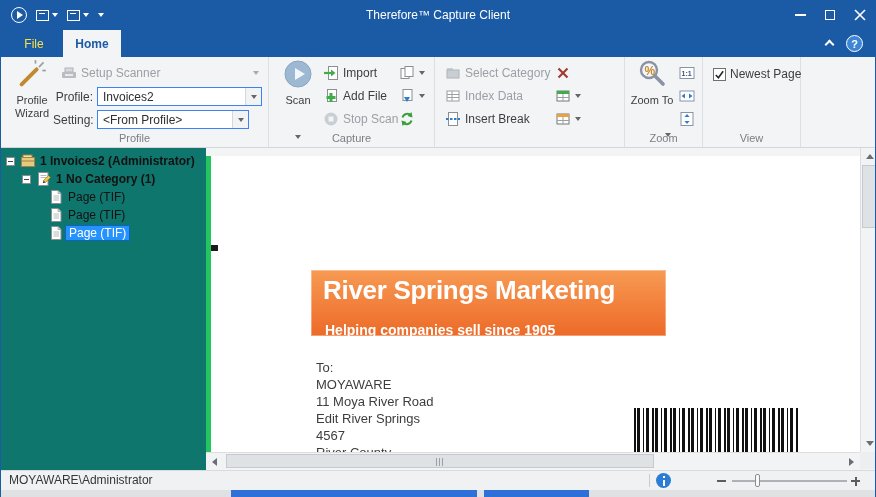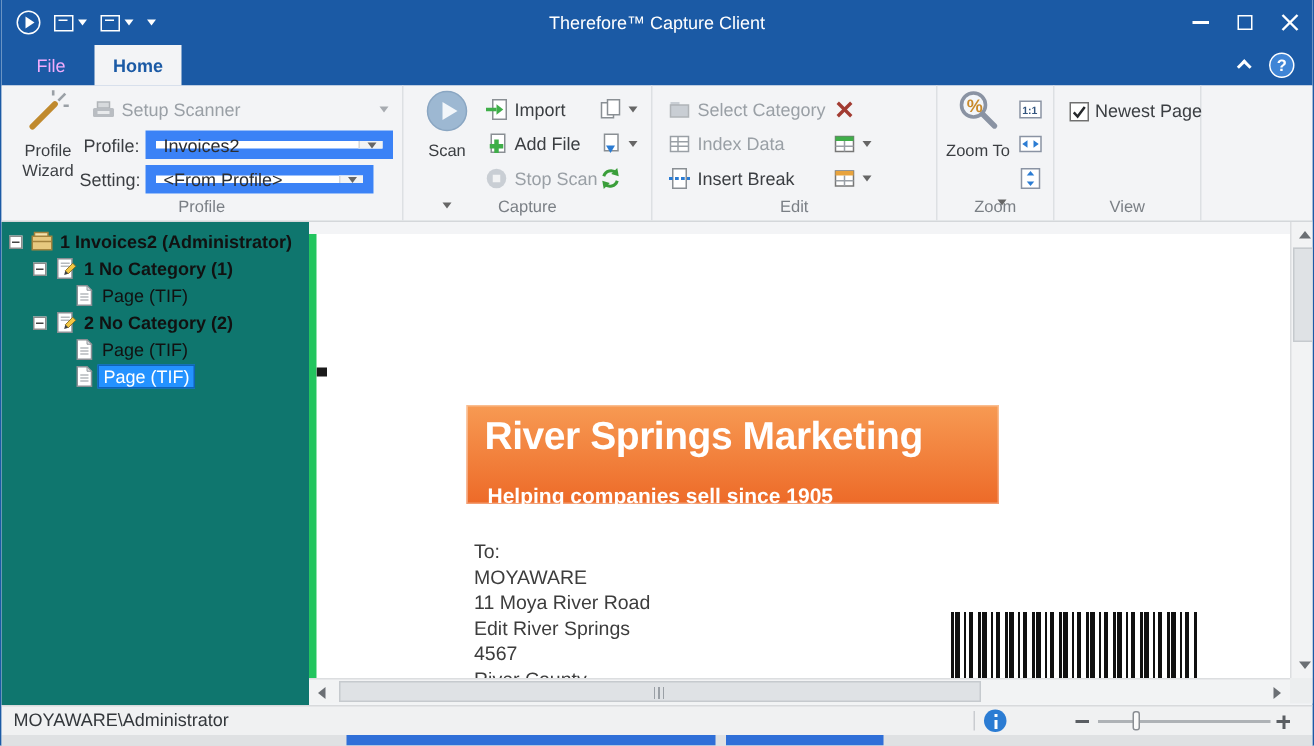--- a/index.html
+++ b/index.html
@@ -21,41 +21,41 @@
   .window-title { position:absolute; left:50%; top:0; transform:translateX(-50%); height:30px; line-height:30px;
                   color:#fff; font-size:12px; white-space:nowrap; }
   .win-controls { position:absolute; right:0; top:0; height:30px; display:flex; }
   .win-btn { width:30px; height:30px; display:flex; align-items:center; justify-content:center; }
   .ic-min { width:11px; height:2px; background:#fff; }
   .ic-max { width:10px; height:10px; border:1.5px solid #fff; }
 
   
   .tabrow { position:absolute; left:0; top:30px; width:100%; height:27px; background:var(--titlebar); }
   .tab { position:absolute; top:0; height:27px; display:flex; align-items:center; justify-content:center; font-size:12px; }
-  .tab-file { left:8px; width:50px; color:#f0abfc; }
+  .tab-file { left:8px; width:50px; color:#fde047; }
   .tab-home { left:62px; width:58px; background:#f3f4f6; color:var(--titlebar); font-weight:bold; }
   .ribbon-collapse { position:absolute; right:40px; top:8px; width:12px; height:12px; }
   .chev-up { width:7px; height:7px; border-left:2px solid #fff; border-top:2px solid #fff; transform:rotate(45deg); margin:3px auto; }
   .help-btn { position:absolute; right:12px; top:5px; width:17px; height:17px; border-radius:50%;
               background:#3f85d6; border:1.5px solid #fff; color:#fff; font-size:11px; font-weight:bold;
               display:flex; align-items:center; justify-content:center; }
 
   
   .ribbon { position:absolute; left:0; top:57px; width:100%; height:91px; background:#f3f4f6; border-bottom:1px solid #d4d7da; }
   .rgroup { position:absolute; top:0; height:90px; border-right:1px solid #dde0e3; }
   .glabel { position:absolute; bottom:3px; left:0; right:0; text-align:center; font-size:11px; color:#7a7f85; }
   .rrow { position:absolute; height:18px; display:flex; align-items:center; gap:4px; font-size:12px; color:#3b3e42; white-space:nowrap; }
   .rrow.disabled { color:#9aa0a6; }
   .icon16 { width:16px; height:16px; flex:none; display:inline-block; }
   .caret { width:0; height:0; border-left:3.5px solid transparent; border-right:3.5px solid transparent; border-top:4px solid #666; display:inline-block; }
   .caret.dis { border-top-color:#a7abb0; }
   .bigbtn { position:absolute; top:2px; height:85px; text-align:center; font-size:11px; color:#3b3e42; }
   .bigbtn .biglbl { display:block; margin-top:3px; line-height:13px; }
   .fieldlbl { position:absolute; font-size:12px; color:#3b3e42; text-align:right; }
-  .combo { position:absolute; height:19px; background:#fff; border:7px solid #3b82f6; display:flex; align-items:center; font-size:12px; color:#2c2e31; }
+  .combo { position:absolute; height:19px; background:#fff; border:1px solid #3b82f6; display:flex; align-items:center; font-size:12px; color:#2c2e31; }
   .combo .cval { flex:1; padding-left:5px; overflow:hidden; white-space:nowrap; }
   .combo .cbtn { width:16px; height:100%; border-left:1px solid #d5d7da; background:#f2f3f4; display:flex; align-items:center; justify-content:center; }
   .checkbox { width:13px; height:13px; background:#fff; border:1px solid #707070; display:flex; align-items:center; justify-content:center; flex:none; }
 
   
   .tree { position:absolute; left:0; top:148px; width:205px; height:322px; background:#0f766e; padding-top:4px; overflow:hidden; }
   .trow { height:18px; display:flex; align-items:center; font-size:12px; color:#111; white-space:nowrap; }
   .trow .exp { width:9px; height:9px; border:1px solid #8c8c8c; background:#fff; position:relative; margin-right:5px; flex:none; }
   .trow .exp::after { content:""; position:absolute; left:1px; right:1px; top:3px; height:1px; background:#444; }
   .trow .ticon { width:16px; height:16px; margin-right:4px; flex:none; }
@@ -288,21 +288,20 @@
       </div>
       <div class="rrow" style="left:120px;top:53px">
         <svg class="icon16" viewBox="0 0 16 16">
           <rect x="2" y="3" width="12" height="10" fill="#fff" stroke="#777"></rect>
           <rect x="2" y="3" width="12" height="3" fill="#e8a33d"></rect>
           <line x1="2" y1="9.5" x2="14" y2="9.5" stroke="#9aa0a6"></line>
           <line x1="8" y1="6" x2="8" y2="13" stroke="#9aa0a6"></line>
         </svg>
         <span class="caret"></span>
       </div>
-      <div class="glabel">Edit</div>
     </div>
 
     <div class="rgroup" style="left:624px;width:78px">
       <div class="bigbtn" style="left:4px;width:46px">
         <svg width="30" height="30" viewBox="0 0 30 30">
           <circle cx="12" cy="11" r="8" fill="#f3f6fa" stroke="#8a93a3" stroke-width="2.4"></circle>
           <line x1="18" y1="17" x2="26" y2="25" stroke="#8a93a3" stroke-width="3.6" stroke-linecap="round"></line>
           <text x="7.5" y="15.5" font-size="12" font-weight="bold" fill="#c98a2a">%</text>
         </svg>
         <span class="biglbl">Zoom To</span>
@@ -368,31 +367,20 @@
     <div class="trow" style="padding-left:47px">
       <svg class="ticon" viewBox="0 0 16 16">
         <path d="M3.5 1.5 h6.5 l3 3 v10 h-9.5 z" fill="#fff" stroke="#8a8f94"></path>
         <polygon points="10,1.5 13,4.5 10,4.5" fill="#d9dcdf" stroke="#8a8f94" stroke-width="0.6"></polygon>
         <line x1="5.5" y1="7" x2="11" y2="7" stroke="#b5b9bd"></line>
         <line x1="5.5" y1="9" x2="11" y2="9" stroke="#b5b9bd"></line>
         <line x1="5.5" y1="11" x2="11" y2="11" stroke="#b5b9bd"></line>
       </svg>
       <span class="tlabel">Page (TIF)</span>
     </div>
-    <div class="trow b" style="padding-left:21px">
-      <span class="exp"></span>
-      <svg class="ticon" viewBox="0 0 16 16">
-        <rect x="2.5" y="1.5" width="9.5" height="13" fill="#fff" stroke="#8a8f94"></rect>
-        <line x1="4.5" y1="4.5" x2="10.5" y2="4.5" stroke="#b5b9bd"></line>
-        <line x1="4.5" y1="6.5" x2="10.5" y2="6.5" stroke="#b5b9bd"></line>
-        <polygon points="7.5,9.5 12.5,4.5 14.5,6.5 9.5,11.5" fill="#f2c744" stroke="#8a6d1f" stroke-width="0.6"></polygon>
-        <polygon points="7.5,9.5 9.5,11.5 6.8,12.3" fill="#3b3e42"></polygon>
-      </svg>
-      <span class="tlabel">2 No Category (2)</span>
-    </div>
     <div class="trow" style="padding-left:47px">
       <svg class="ticon" viewBox="0 0 16 16">
         <path d="M3.5 1.5 h6.5 l3 3 v10 h-9.5 z" fill="#fff" stroke="#8a8f94"></path>
         <polygon points="10,1.5 13,4.5 10,4.5" fill="#d9dcdf" stroke="#8a8f94" stroke-width="0.6"></polygon>
         <line x1="5.5" y1="7" x2="11" y2="7" stroke="#b5b9bd"></line>
         <line x1="5.5" y1="9" x2="11" y2="9" stroke="#b5b9bd"></line>
         <line x1="5.5" y1="11" x2="11" y2="11" stroke="#b5b9bd"></line>
       </svg>
       <span class="tlabel">Page (TIF)</span>
     </div>

